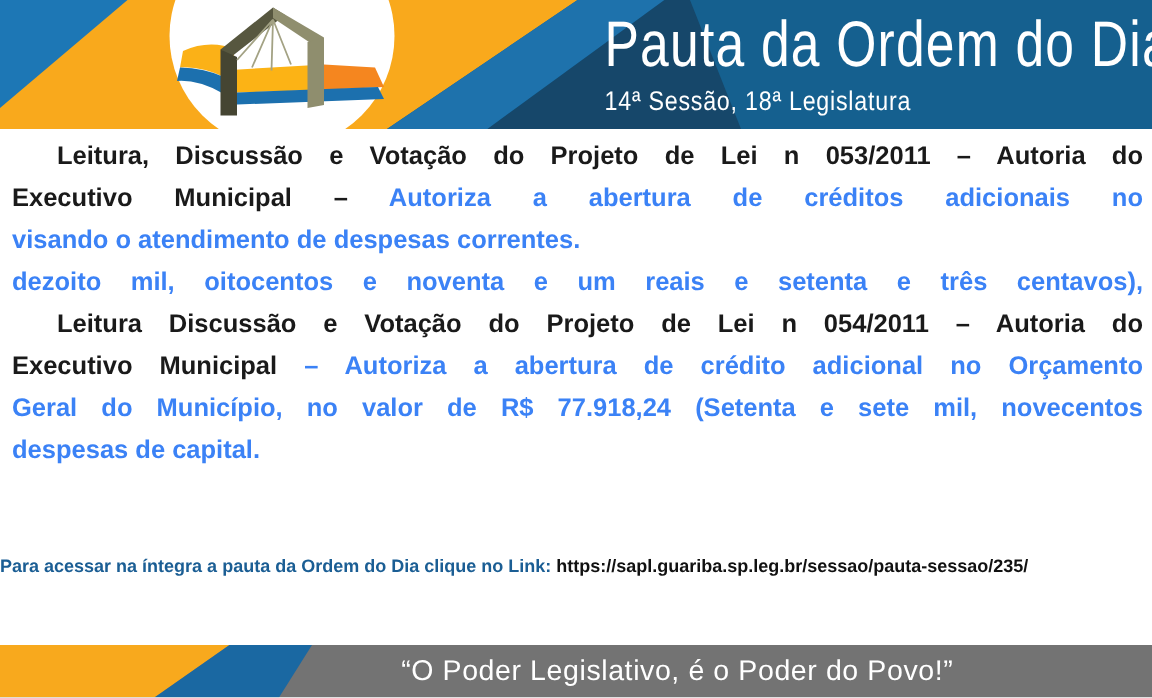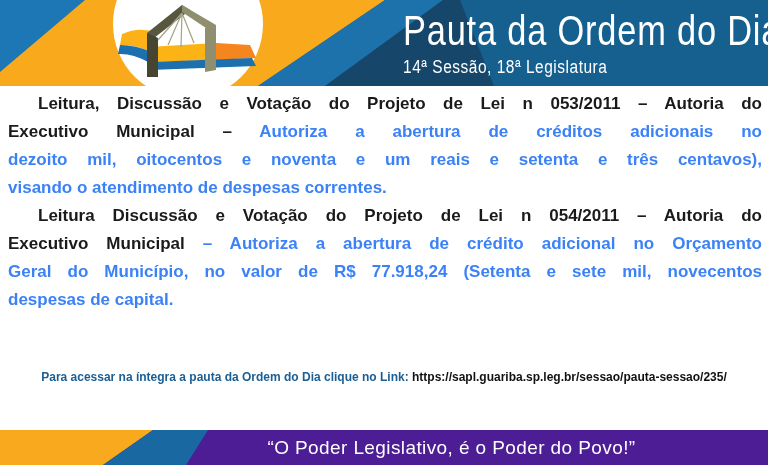--- a/index.html
+++ b/index.html
@@ -33,29 +33,29 @@
     text-align: justify; text-align-last: justify;
     color: #1a1a1a;
   }
   .bline.first { text-indent: 30px; }
   .bline.last { text-align-last: left; }
   .seg-black { color: #1a1a1a; }
   .seg-blue  { color: #3b82f6; }
   
   .footer-note {
     position: absolute; top: 368px; left: 0; width: 768px;
-    text-align: center; font-size: 12px; font-weight: bold; line-height: 18px;
+    font-size: 12px; font-weight: bold; line-height: 18px;
     white-space: nowrap;
   }
   .note-blue { color: #1b5e94; }
   .note-url  { color: #111111; }
   
   .bottom-bar {
     position: absolute; left: 0; top: 430px; width: 768px; height: 35px;
-    background: #4c1d95;
+    background: #737373;
   }
   .bottom-art { position: absolute; left: 0; top: 0; display: block; }
   .slogan-wrap {
     position: absolute; left: 0; top: 0; width: 768px; height: 35px;
     display: flex; align-items: center; justify-content: center;
     padding-left: 135px;
   }
   .slogan {
     color: #ffffff; font-size: 19px; font-weight: 400;
     letter-spacing: 0.4px; white-space: nowrap;
@@ -98,22 +98,22 @@
 
   <div class="title-block">
     <div><span class="main-title">Pauta da Ordem do Dia</span></div>
     <div><span class="sub-title">14ª Sessão, 18ª Legislatura</span></div>
   </div>
 
   <div class="body-text">
 
     <div class="bline first"><span class="seg-black">Leitura, Discussão e Votação do Projeto de Lei n 053/2011 – Autoria do</span></div>
     <div class="bline"><span class="seg-black">Executivo Municipal – </span><span class="seg-blue">Autoriza a abertura de créditos adicionais no</span></div>
+    <div class="bline last"><span class="seg-blue">visando o atendimento de despesas correntes.</span></div>
     <div class="bline"><span class="seg-blue">dezoito mil, oitocentos e noventa e um reais e setenta e três centavos),</span></div>
-    <div class="bline last"><span class="seg-blue">visando o atendimento de despesas correntes.</span></div>
 
     <div class="bline first"><span class="seg-black">Leitura Discussão e Votação do Projeto de Lei n 054/2011 – Autoria do</span></div>
     <div class="bline"><span class="seg-black">Executivo Municipal </span><span class="seg-blue">– Autoriza a abertura de crédito adicional no Orçamento</span></div>
     <div class="bline"><span class="seg-blue">Geral do Município, no valor de R$ 77.918,24 (Setenta e sete mil, novecentos</span></div>
     <div class="bline last"><span class="seg-blue">despesas de capital.</span></div>
 
   </div>
 
   <div class="footer-note">
     <div><span class="note-blue">Para acessar na íntegra a pauta da Ordem do Dia clique no Link: </span><span class="note-url">https://sapl.guariba.sp.leg.br/sessao/pauta-sessao/235/</span></div>

